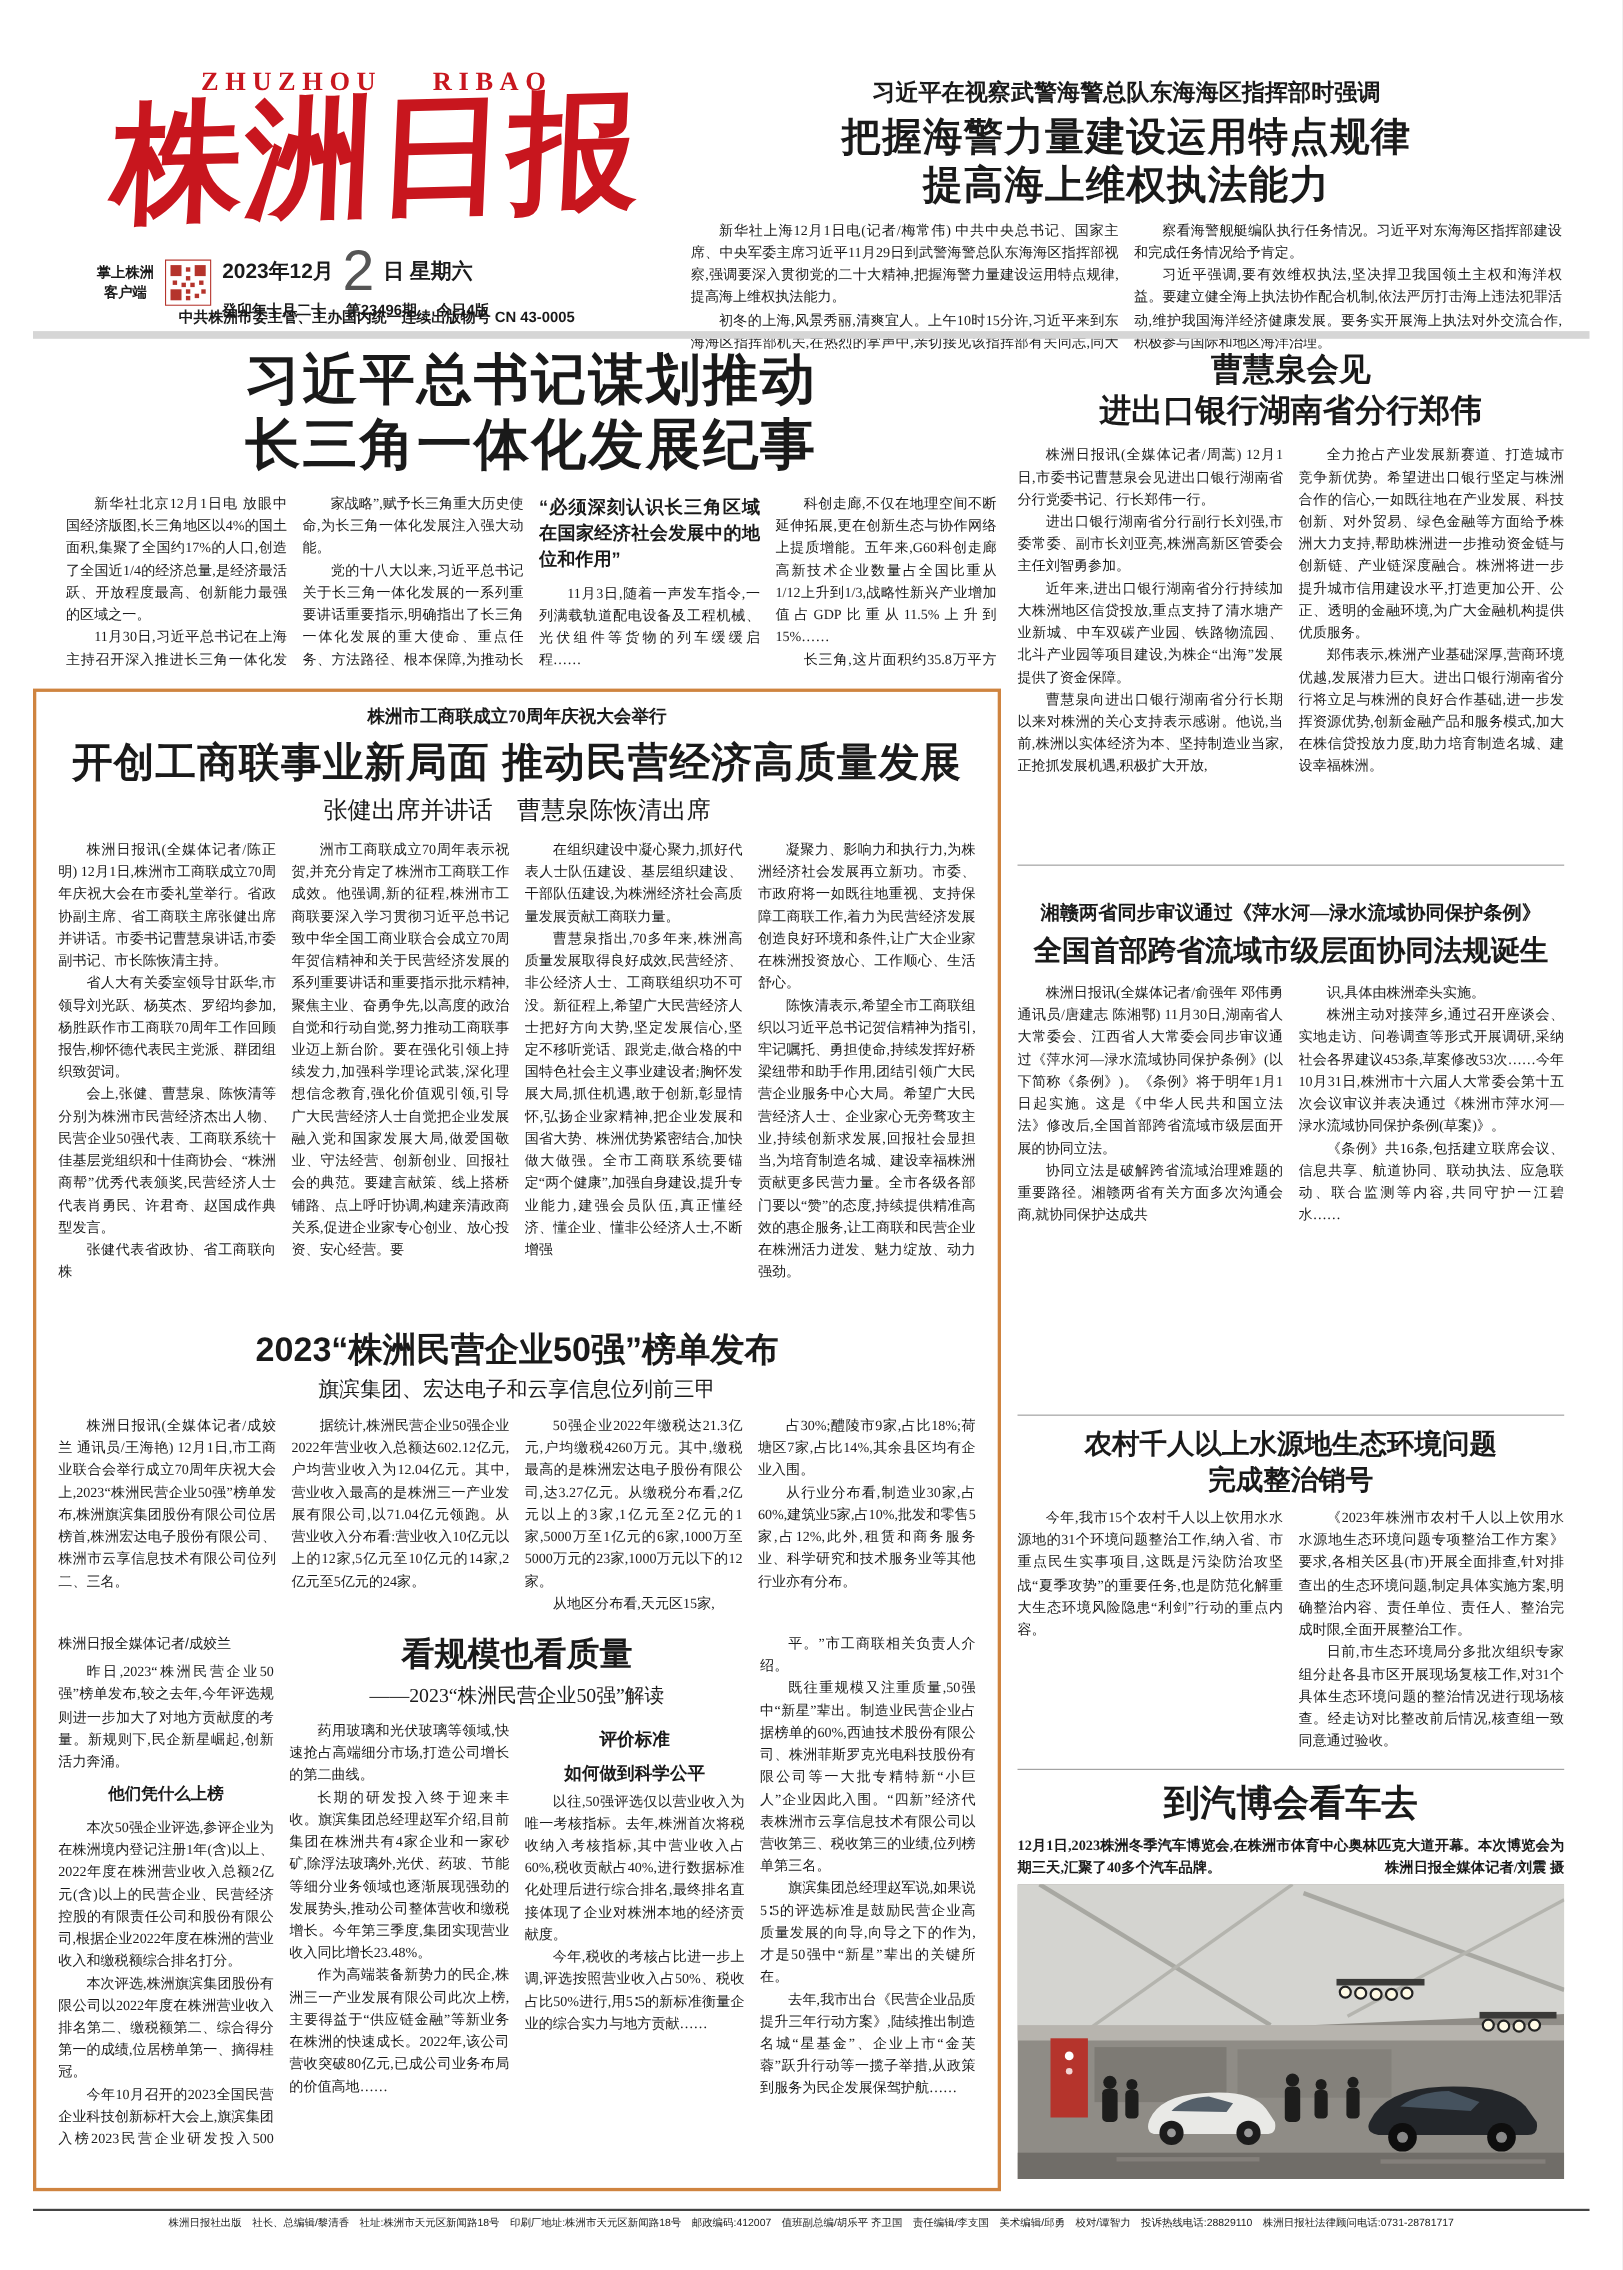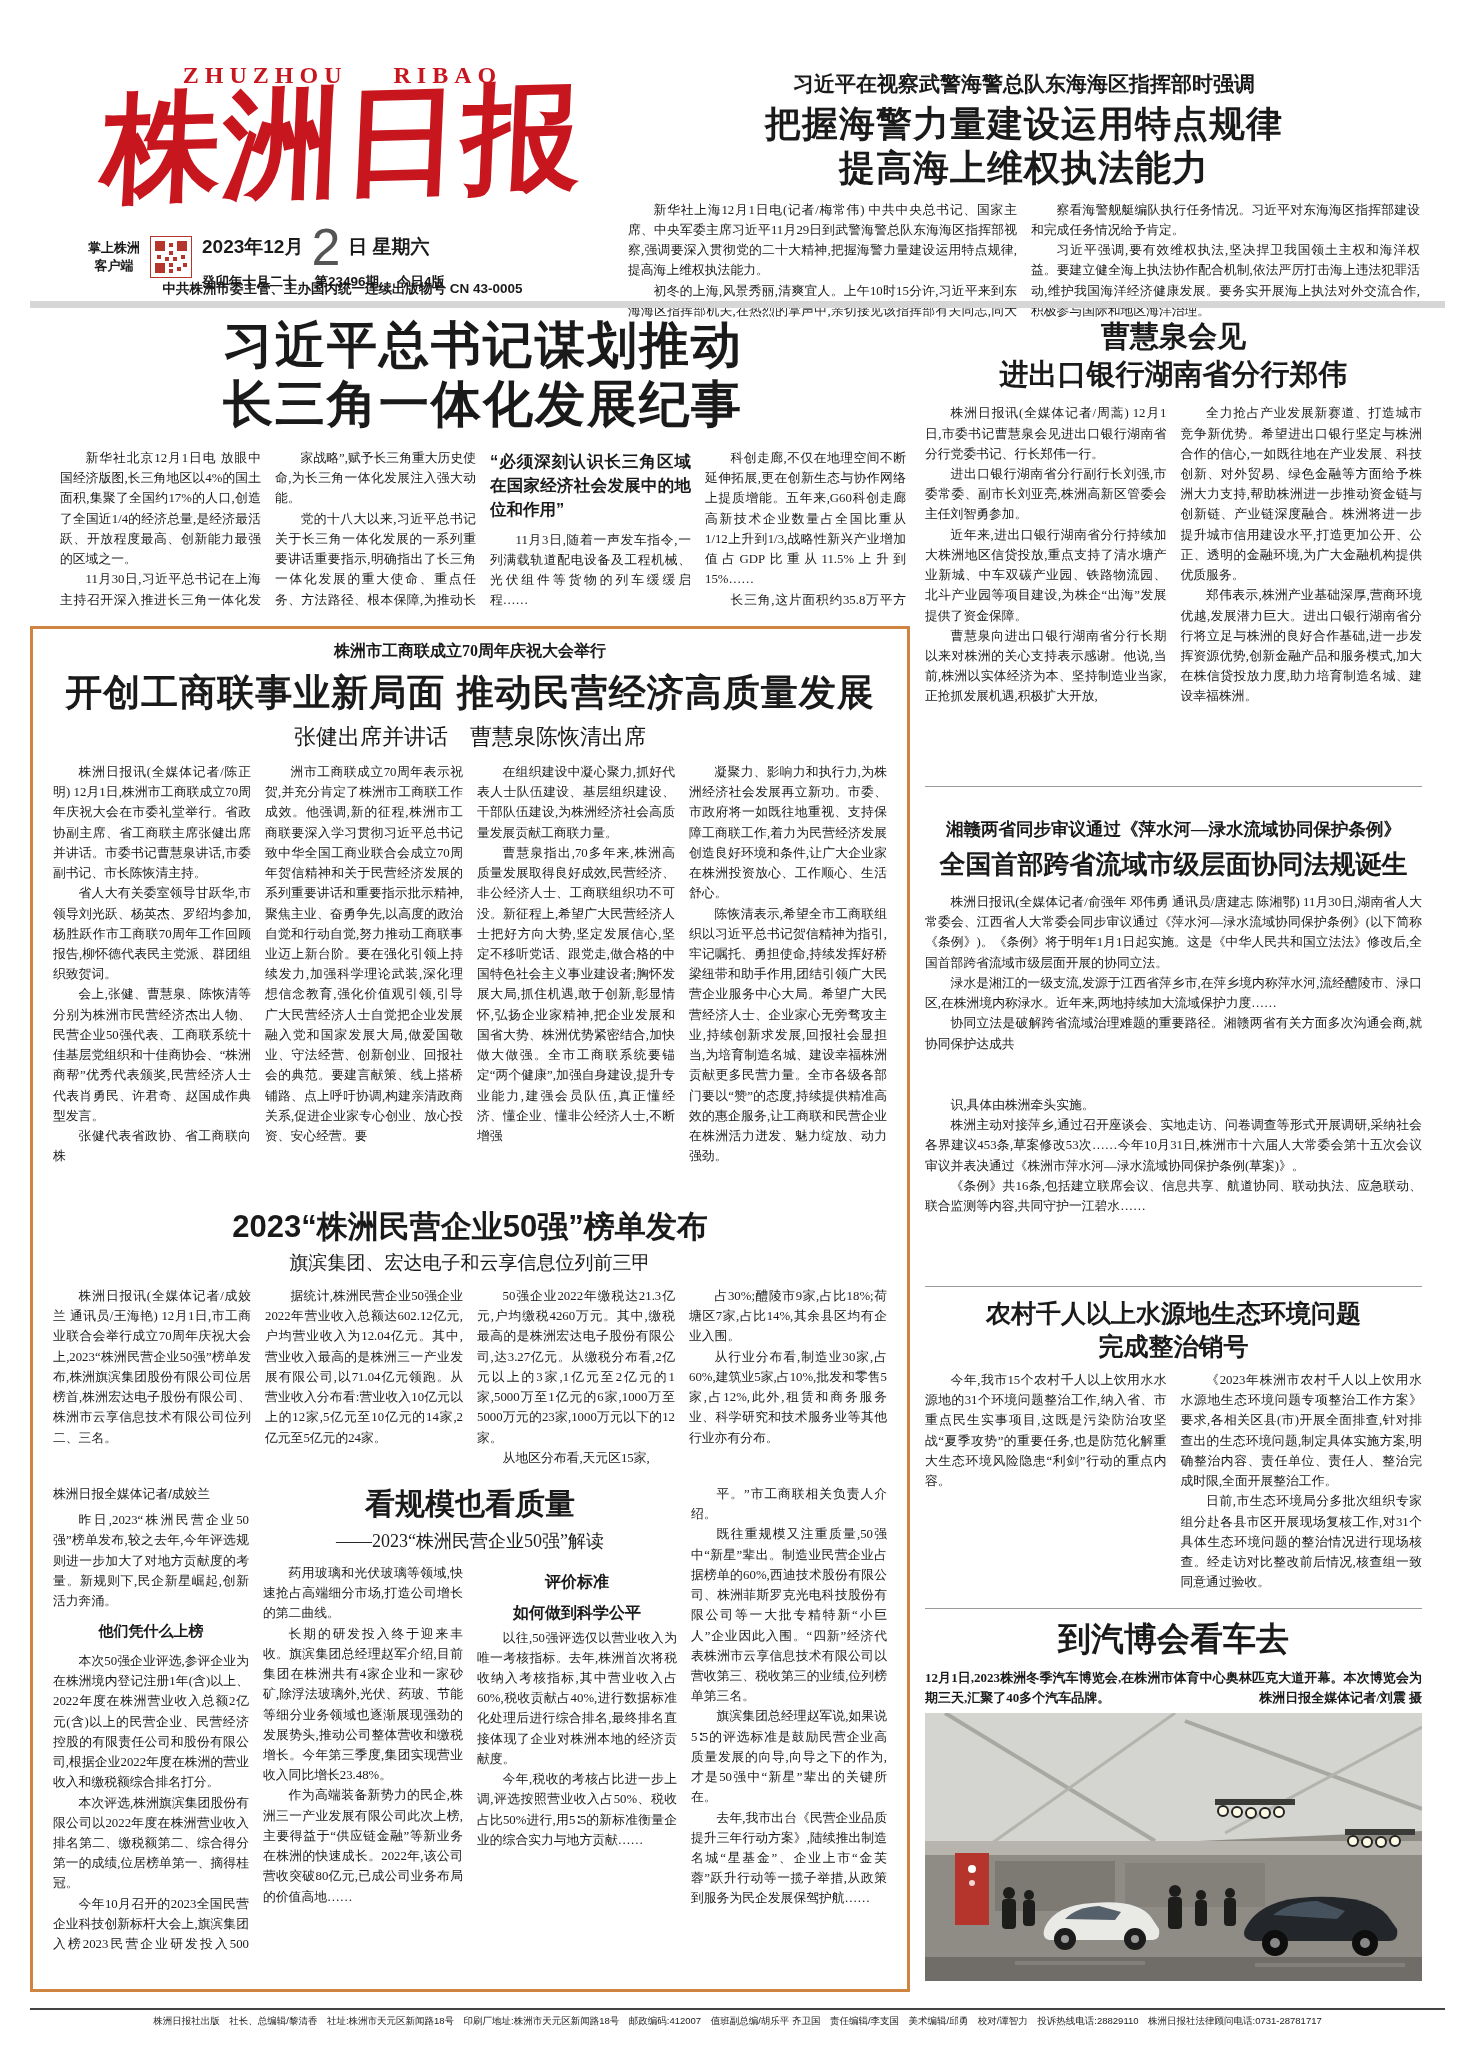--- a/index.html
+++ b/index.html
@@ -35,21 +35,21 @@
   .lead{position:absolute;left:60px;top:316px;width:846px;height:300px;}
   .lead-h{font-size:50px;font-weight:900;text-align:center;line-height:1.18;font-family:"Liberation Sans",sans-serif;letter-spacing:2px;margin-bottom:14px;}
   .lead .cols{height:168px;}
   
   .meeting{position:absolute;left:925px;top:318px;width:497px;height:462px;}
   .m-h{font-size:29px;font-weight:900;text-align:center;line-height:1.3;font-family:"Liberation Sans",sans-serif;margin-bottom:10px;}
   .meeting .cols{height:360px;}
   .law{position:absolute;left:925px;top:786px;width:497px;height:494px;border-top:1px solid #9a9a9a;padding-top:10px;box-sizing:border-box;}
   .law-kicker{font-size:17.5px;font-weight:bold;text-align:center;font-family:"Liberation Serif",serif;margin-top:20px;}
   .law-h{font-size:26px;font-weight:900;text-align:center;margin:6px 0 10px;font-family:"Liberation Sans",sans-serif;}
-  .law .cols{height:392px;flex-direction:column;}
+  .law .cols{height:392px;}
   .water{position:absolute;left:925px;top:1286px;width:497px;height:318px;border-top:1px solid #9a9a9a;padding-top:10px;box-sizing:border-box;}
   .water-h{font-size:25px;font-weight:900;text-align:center;line-height:1.3;font-family:"Liberation Sans",sans-serif;margin-bottom:8px;}
   .water .cols{height:226px;}
   .auto{position:absolute;left:925px;top:1608px;width:497px;height:386px;border-top:1px solid #9a9a9a;padding-top:8px;box-sizing:border-box;}
   .auto-h{font-size:33px;font-weight:900;text-align:center;font-family:"Liberation Sans",sans-serif;margin-bottom:6px;}
   .auto-cap{font-size:13px;font-weight:bold;text-align:justify;line-height:1.5;font-family:"Liberation Serif",serif;}
   .auto-credit{text-align:right;font-weight:bold;font-size:13px;}
   .photo{margin-top:6px;width:497px;height:268px;display:block;}
   
   .obox{position:absolute;left:30px;top:626px;width:880px;height:1366px;border:3px solid #cf8440;box-sizing:border-box;padding:12px 20px;background:#fff;}
@@ -183,21 +183,20 @@
         </div>
     </div>
   </div>
 
   <div class="law">
     <div class="law-kicker">湘赣两省同步审议通过《萍水河—渌水流域协同保护条例》</div>
     <div class="law-h">全国首部跨省流域市级层面协同法规诞生</div>
     <div class="cols">
       <div class="col">
           <p class="para">株洲日报讯(全媒体记者/俞强年 邓伟勇 通讯员/唐建志 陈湘鄂) 11月30日,湖南省人大常委会、江西省人大常委会同步审议通过《萍水河—渌水流域协同保护条例》(以下简称《条例》)。《条例》将于明年1月1日起实施。这是《中华人民共和国立法法》修改后,全国首部跨省流域市级层面开展的协同立法。</p>
-          <p class="para">渌水是湘江的一级支流,发源于江西省萍乡市,在萍乡境内称萍水河,流经醴陵市、渌口区,在株洲境内称渌水。近年来,两地持续加大流域保护力度……</p>
           <p class="para">协同立法是破解跨省流域治理难题的重要路径。湘赣两省有关方面多次沟通会商,就协同保护达成共</p>
         </div>
       <div class="col">
           <p class="para">识,具体由株洲牵头实施。</p>
           <p class="para">株洲主动对接萍乡,通过召开座谈会、实地走访、问卷调查等形式开展调研,采纳社会各界建议453条,草案修改53次……今年10月31日,株洲市十六届人大常委会第十五次会议审议并表决通过《株洲市萍水河—渌水流域协同保护条例(草案)》。</p>
           <p class="para">《条例》共16条,包括建立联席会议、信息共享、航道协同、联动执法、应急联动、联合监测等内容,共同守护一江碧水……</p>
         </div>
     </div>
   </div>
 

